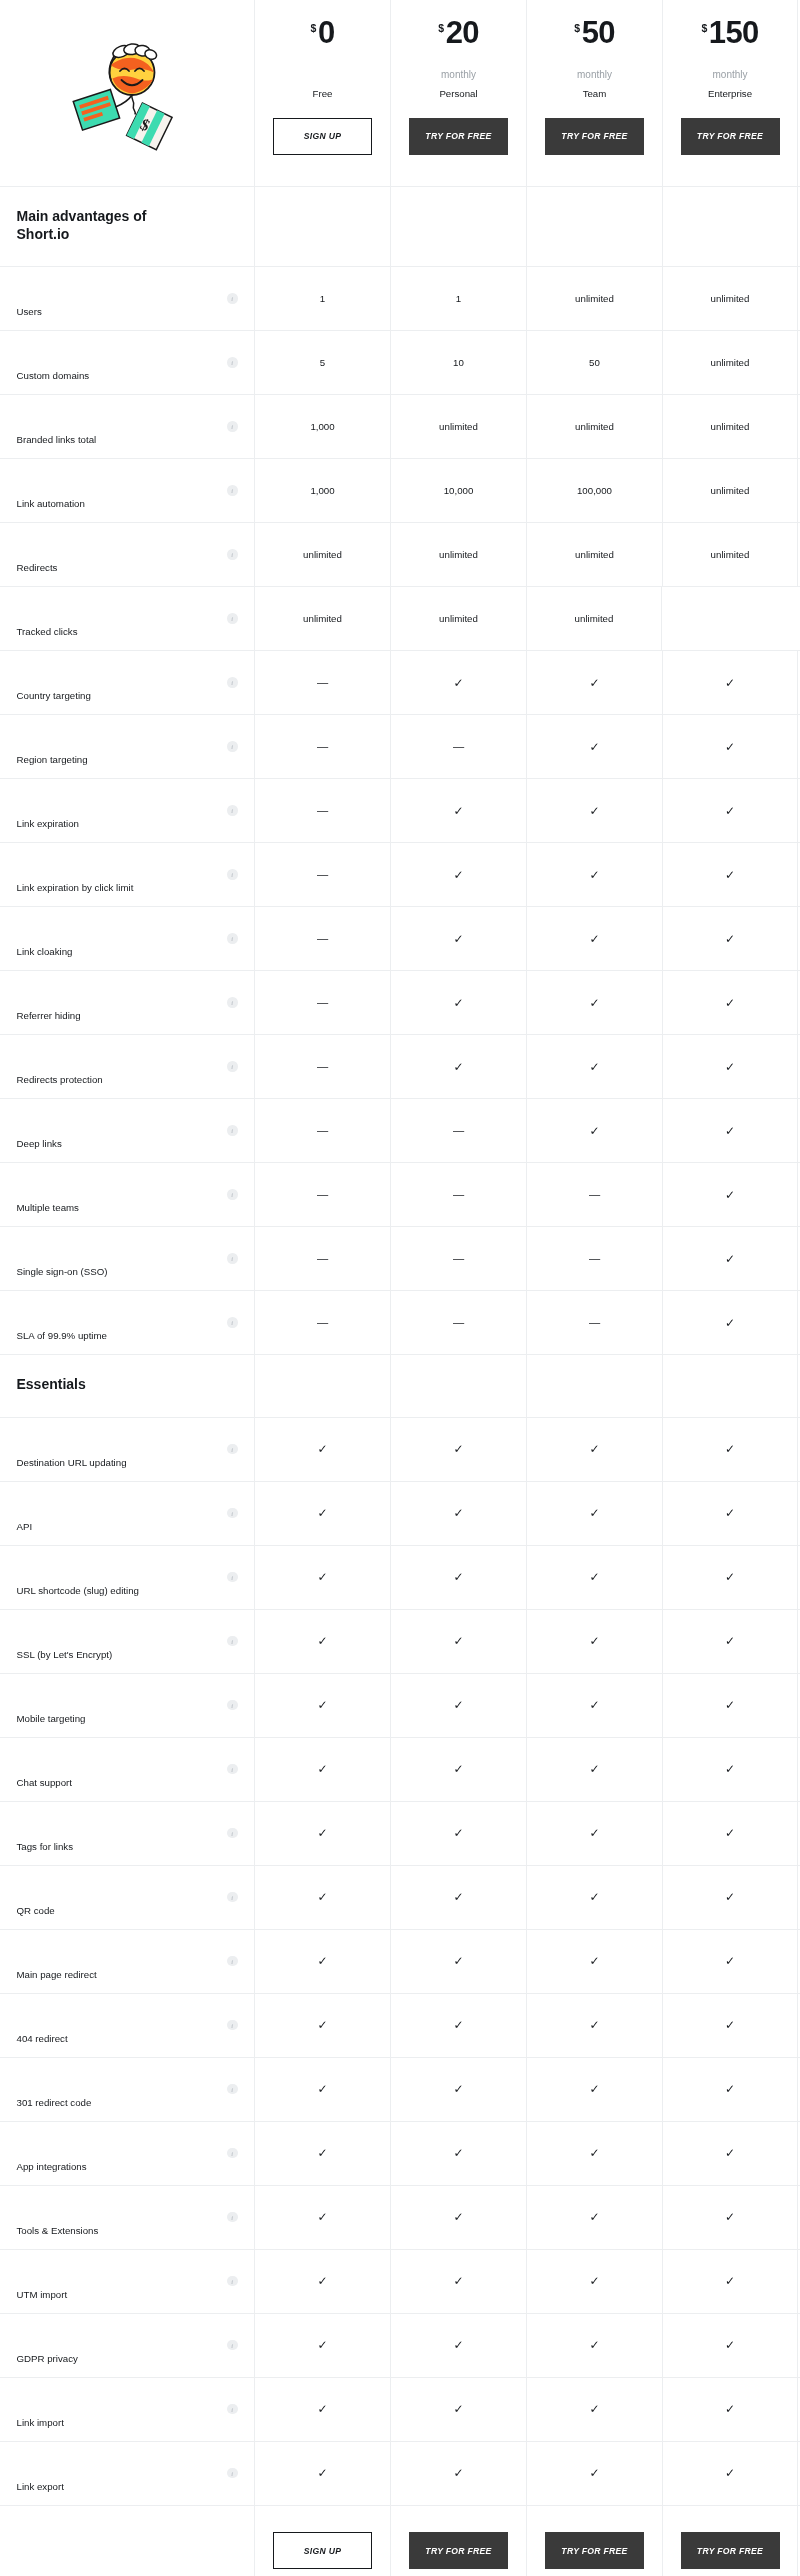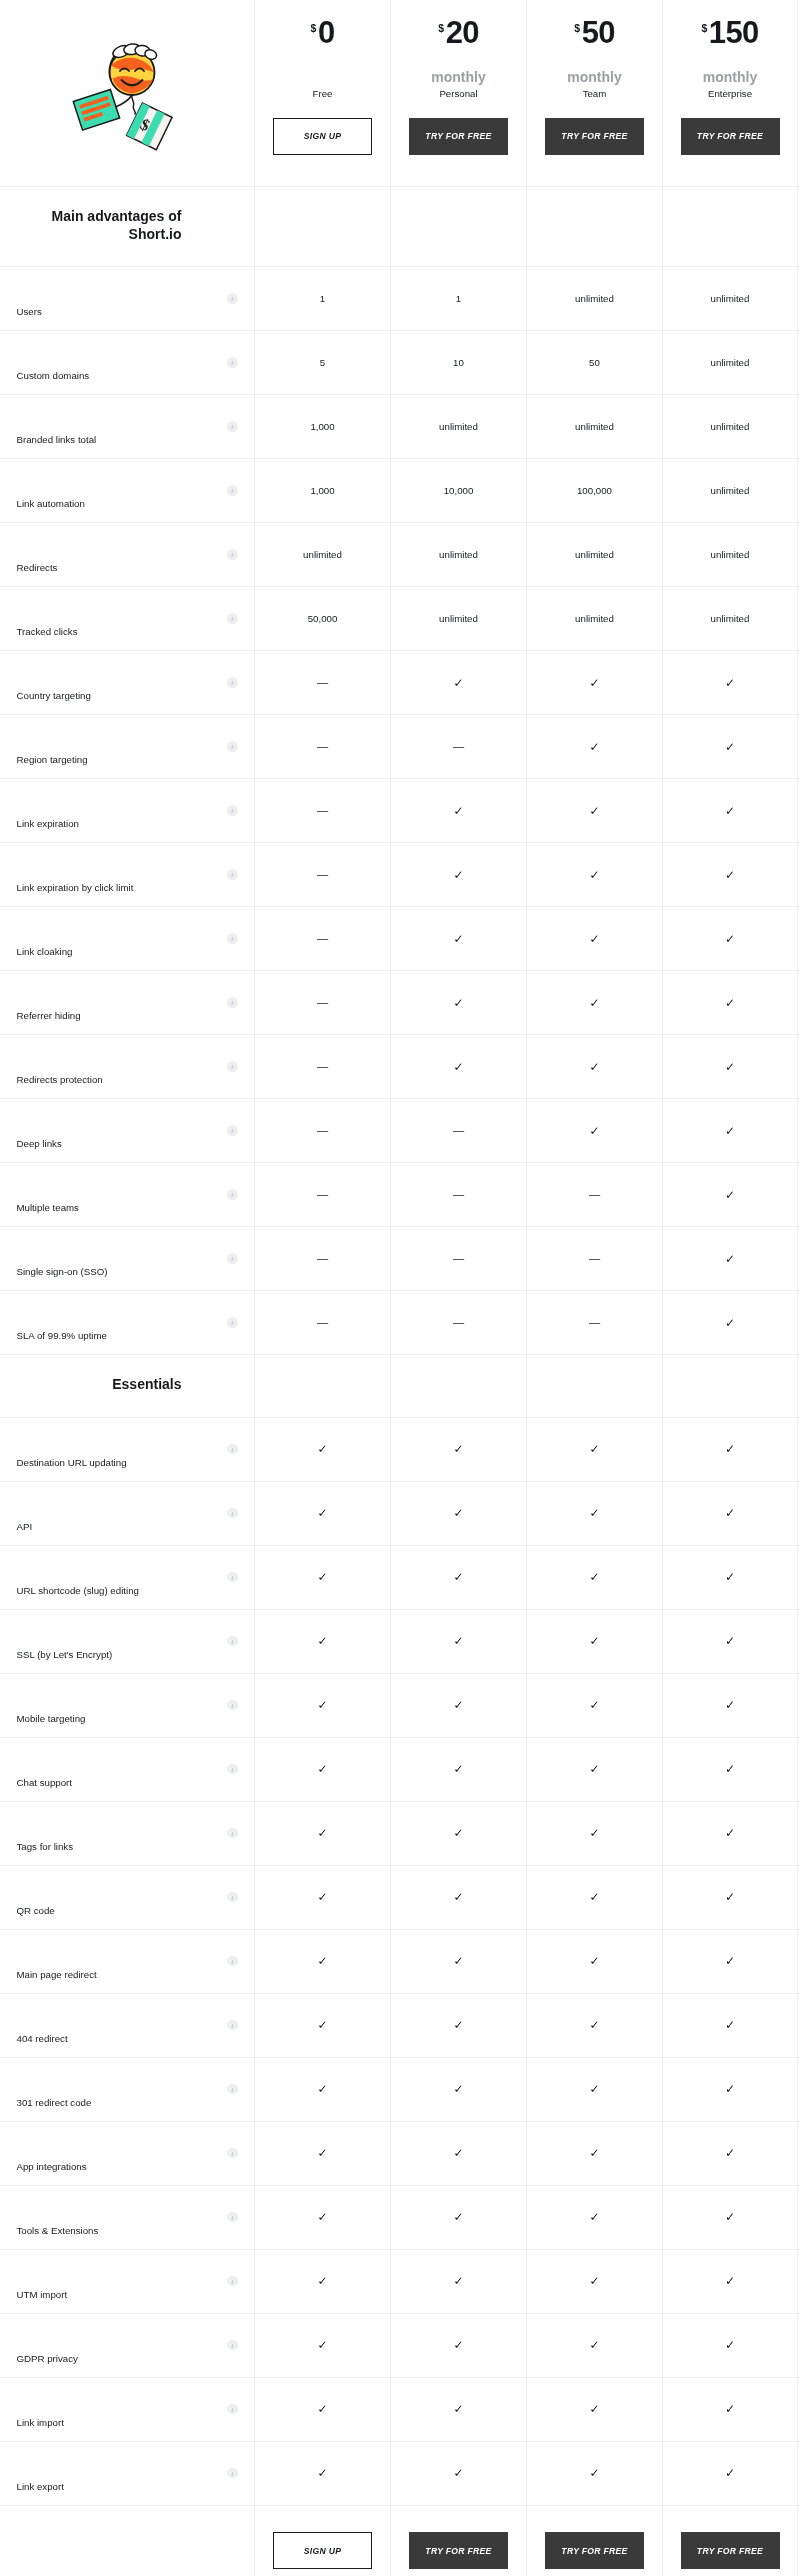--- a/index.html
+++ b/index.html
@@ -51,25 +51,24 @@
     margin-top: 6.7px;
     margin-right: 1.5px;
   }
   .price .amt {
     font-size: 31px;
     font-weight: 700;
     letter-spacing: -0.7px;
     color: #16191d;
   }
   .period {
-    font-size: 14px;
+    font-size: 10px;
     color: #9aa0a6;
     height: 12px;
     margin-top: 12px;
-    font-weight: bold;
   }
   .plan-name {
     font-size: 9.7px;
     color: #16191d;
     margin-top: 7px;
     height: 13.5px;
   }
   .cta {
     margin-top: 16.5px;
     width: 99px;
@@ -97,21 +96,20 @@
 
   
   .section-band {
     display: flex;
     width: 800px;
     border-bottom: 0.7px solid #eceef0;
   }
   .section-band .title-cell {
     width: 254px;
     padding: 21px 16.5px 22.4px 16.5px;
-    text-align: right;
   }
   .section-band h2 {
     font-size: 14px;
     font-weight: 700;
     line-height: 1.28;
     color: #16191d;
     max-width: 165px;
   }
   .section-band .spacer-col {
     width: 136px;
@@ -369,23 +367,20 @@
           <span class="valtext">unlimited</span>
         </div>
         <div class="val-cell">
           <span class="valtext">unlimited</span>
         </div>
       </div>
       <div class="frow">
         <div class="label-cell">
           <span class="label-text">Tracked clicks</span>
           <span class="info-icon">i</span>
-        </div>
-        <div class="val-cell">
-          <span class="valtext">50,000</span>
         </div>
         <div class="val-cell">
           <span class="valtext">unlimited</span>
         </div>
         <div class="val-cell">
           <span class="valtext">unlimited</span>
         </div>
         <div class="val-cell">
           <span class="valtext">unlimited</span>
         </div>

